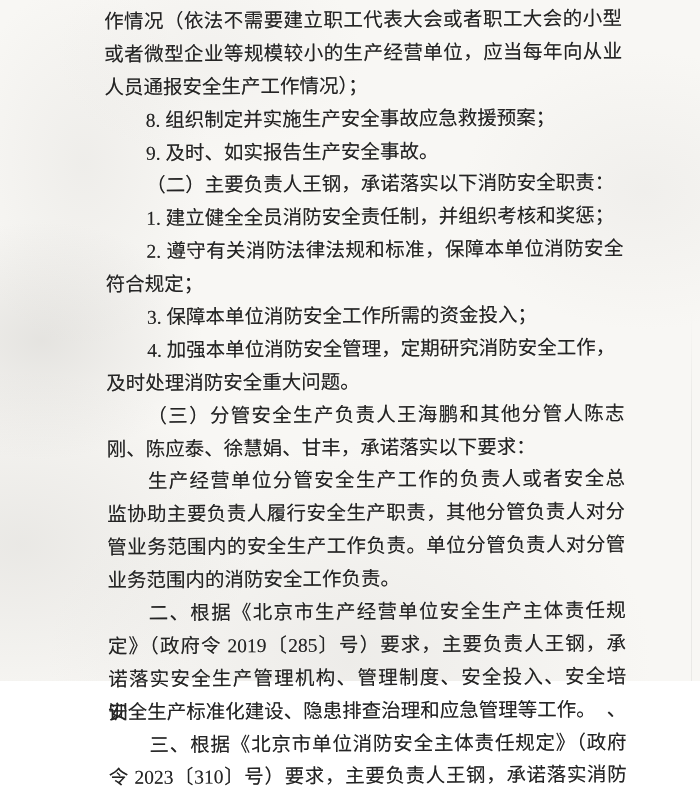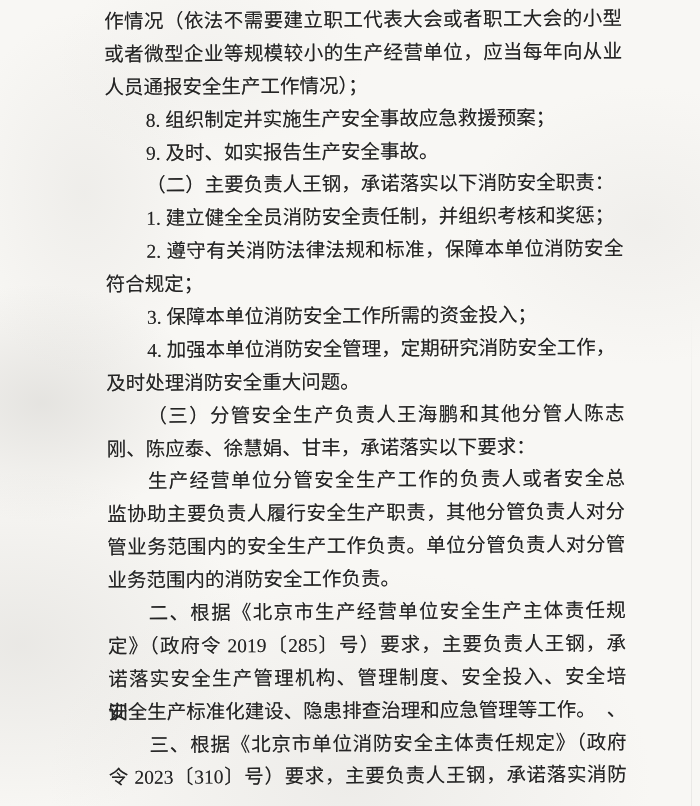--- a/index.html
+++ b/index.html
@@ -6,21 +6,21 @@
     margin: 0;
     padding: 0;
     width: 700px;
     height: 806px;
     overflow: hidden;
     background: #ffffff;
   }
   .page {
     position: relative;
     width: 700px;
-    height: 806px;
+    height: 681px;
     background-color: #f8f7f4;
     
     background-image:
       radial-gradient(ellipse 230px 170px at 6% 50%,  rgba(188,186,182,0.32), transparent 70%),
       radial-gradient(ellipse 320px 240px at 3% 80%,  rgba(196,194,190,0.28), transparent 72%),
       radial-gradient(ellipse 260px 200px at 92% 28%, rgba(212,210,207,0.22), transparent 70%),
       radial-gradient(ellipse 420px 300px at 50% 97%, rgba(205,203,200,0.25), transparent 72%),
       radial-gradient(ellipse 220px 150px at 30% 8%,  rgba(216,214,211,0.18), transparent 70%),
       radial-gradient(ellipse 180px 260px at 12% 24%, rgba(200,198,194,0.20), transparent 70%);
   }

